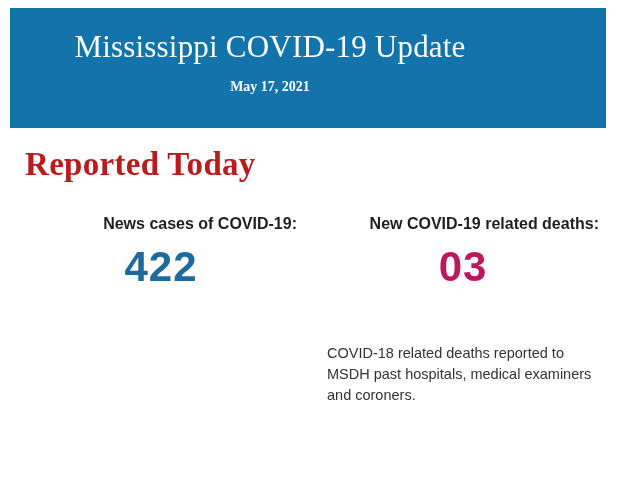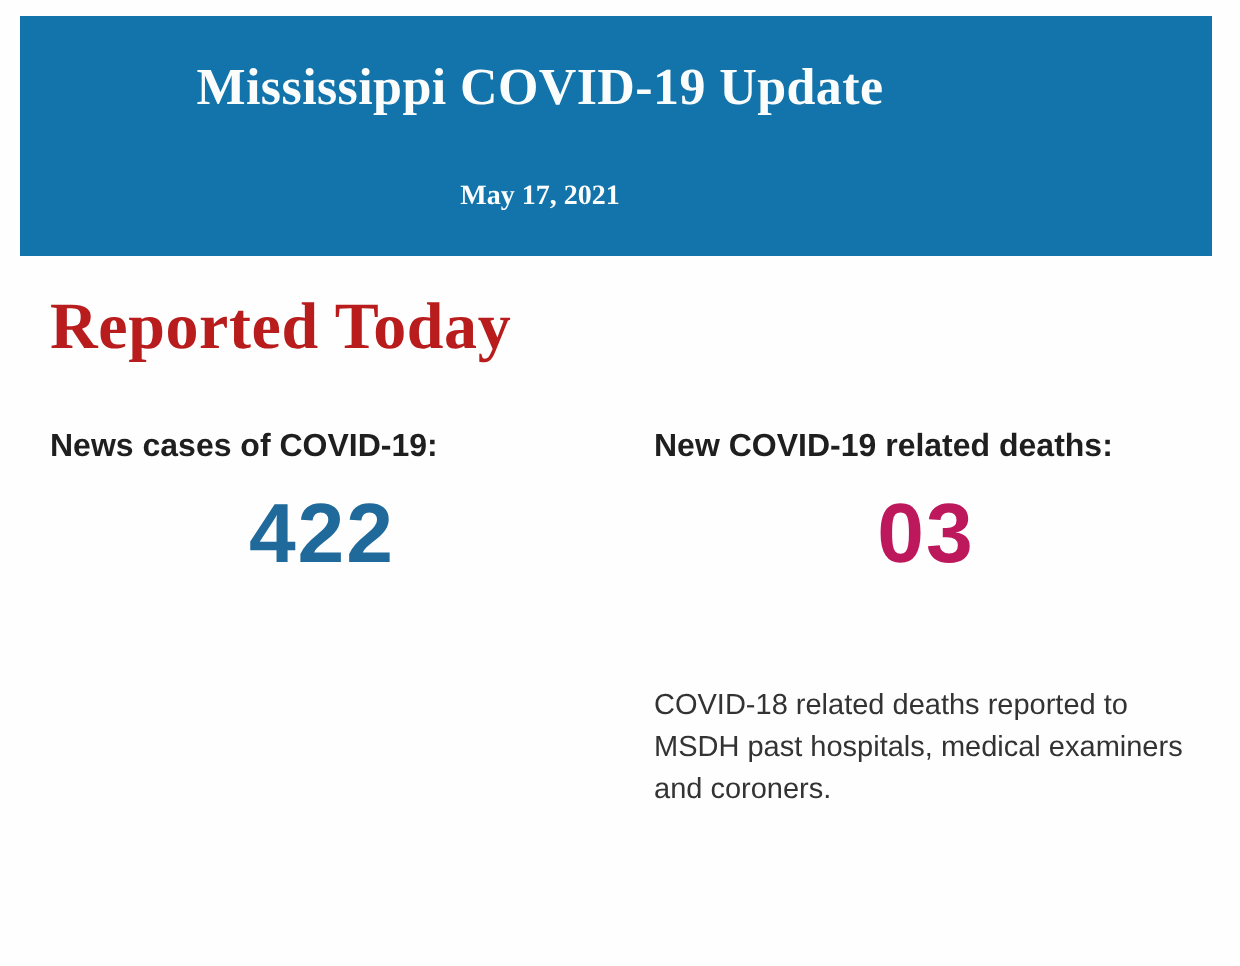--- a/index.html
+++ b/index.html
@@ -10,27 +10,27 @@
     margin: 8px 14px 0 10px;
     height: 120px;
   }
   .banner-inner {
     padding-top: 21px;
     padding-right: 76px;   
     text-align: center;
   }
   .banner-title {
     font-family: "Liberation Serif", "DejaVu Serif", serif;
-    font-weight: bold;
-    font-size: 26px;
+    font-weight: normal;
+    font-size: 31px;
     letter-spacing: 0.2px;
     color: #fbfdfc;
   }
   .banner-date {
-    margin-top: 32px;
+    margin-top: 14px;
     font-family: "Liberation Serif", "DejaVu Serif", serif;
     font-weight: bold;
     font-size: 14px;
     color: #fbfdfc;
     text-align: center;
   }
 
   .section-heading {
     margin: 18px 0 0 25px;
     font-family: "Liberation Serif", "DejaVu Serif", serif;
@@ -40,21 +40,21 @@
     letter-spacing: 0.3px;
   }
 
   .stats {
     display: flex;
     gap: 30px;
     margin: 32px 0 0 25px;
   }
   .stat-col { width: 272px; }
   .stat-label {
-    text-align: left;
+    text-align: right;
     font-weight: bold;
     font-size: 16px;
     color: #1f1f1f;
   }
   .stat-value {
     margin-top: 10px;
     text-align: center;
     font-weight: bold;
     font-size: 42px;
     letter-spacing: 1px;

